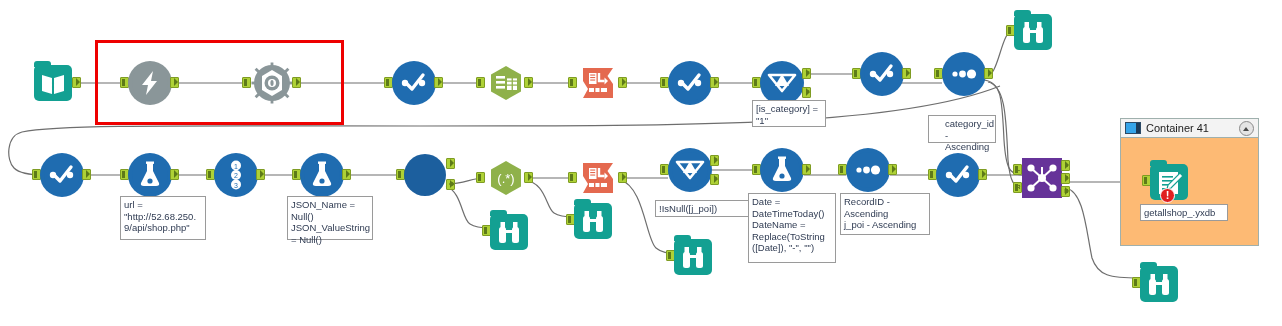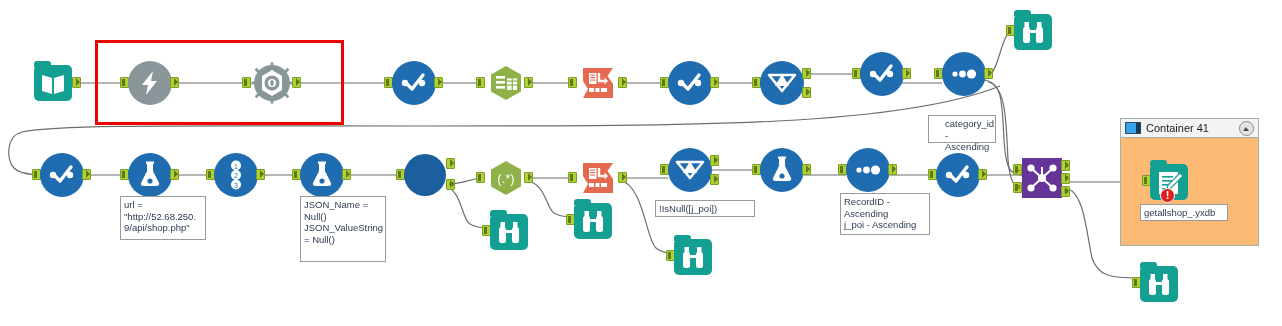--- a/index.html
+++ b/index.html
@@ -239,20 +239,22 @@
         <path d="M22 13 L29 25 L15 25 Z" fill="#ffffff"></path>
       </svg>
     </div>
     <div class="anchor out" style="left:42px;top:7px;">
       <span class="alab">T</span>
     </div>
     <div class="anchor out" style="left:42px;top:26px;">
       <span class="alab">F</span>
     </div>
   </div>
+  <div class="label" style="left:752px;top:100px;width:74px;height:27px;">[is_category] =
+"1"</div>
 
   <div class="node" style="left:860px;top:52px;">
     <div class="anchor in" style="left:-8px;top:16px;"></div>
     <div class="circ glyph">
       <svg width="44" height="44" viewBox="0 0 44 44">
         <circle cx="22" cy="22" r="18" fill="#1f6cb0"></circle>
         <circle cx="13" cy="22" r="3.2" fill="#ffffff"></circle>
         <circle cx="30" cy="22" r="3.2" fill="#ffffff"></circle>
         <path d="M14 22 L20 28 L31 14" stroke="#ffffff" stroke-width="3.4" fill="none" stroke-linecap="round" stroke-linejoin="round"></path>
       </svg>
@@ -338,21 +340,21 @@
     <div class="circ glyph">
       <svg width="44" height="44" viewBox="0 0 44 44">
         <circle cx="22" cy="22" r="18" fill="#1f6cb0"></circle>
         <path d="M19 10 L25 10 L25 18 L31 30 Q32 33 28 33 L16 33 Q12 33 13 30 L19 18 Z" fill="#ffffff"></path>
         <circle cx="22" cy="28" r="2.6" fill="#1f6cb0"></circle>
         <rect x="18" y="8.5" width="8" height="2.4" fill="#ffffff"></rect>
       </svg>
     </div>
     <div class="anchor out" style="left:42px;top:16px;"></div>
   </div>
-  <div class="label" style="left:300px;top:196px;width:86px;height:66px;">JSON_Name =
+  <div class="label" style="left:287px;top:196px;width:86px;height:44px;">JSON_Name =
 Null()
 JSON_ValueString
 = Null()</div>
 
   <div class="node" style="left:404px;top:153px;">
     <div class="anchor in" style="left:-8px;top:16px;"></div>
     <div class="circ dark glyph" style="width:42px;height:42px;top:1px;"></div>
     <div class="anchor out" style="left:42px;top:5px;">
       <span class="alab">I</span>
     </div>
@@ -453,20 +455,25 @@
     <div class="circ glyph">
       <svg width="44" height="44" viewBox="0 0 44 44">
         <circle cx="22" cy="22" r="18" fill="#1f6cb0"></circle>
         <path d="M19 10 L25 10 L25 18 L31 30 Q32 33 28 33 L16 33 Q12 33 13 30 L19 18 Z" fill="#ffffff"></path>
         <circle cx="22" cy="28" r="2.6" fill="#1f6cb0"></circle>
         <rect x="18" y="8.5" width="8" height="2.4" fill="#ffffff"></rect>
       </svg>
     </div>
     <div class="anchor out" style="left:42px;top:16px;"></div>
   </div>
+  <div class="label" style="left:748px;top:193px;width:88px;height:70px;">Date =
+DateTimeToday()
+DateName =
+Replace(ToString
+([Date]), "-", "")</div>
 
   <div class="node" style="left:846px;top:148px;">
     <div class="anchor in" style="left:-8px;top:16px;"></div>
     <div class="circ glyph">
       <svg width="44" height="44" viewBox="0 0 44 44">
         <circle cx="22" cy="22" r="18" fill="#1f6cb0"></circle>
         <circle cx="13" cy="22" r="2.6" fill="#ffffff"></circle>
         <circle cx="20.5" cy="22" r="3.4" fill="#ffffff"></circle>
         <circle cx="29.5" cy="22" r="4.6" fill="#ffffff"></circle>
       </svg>

